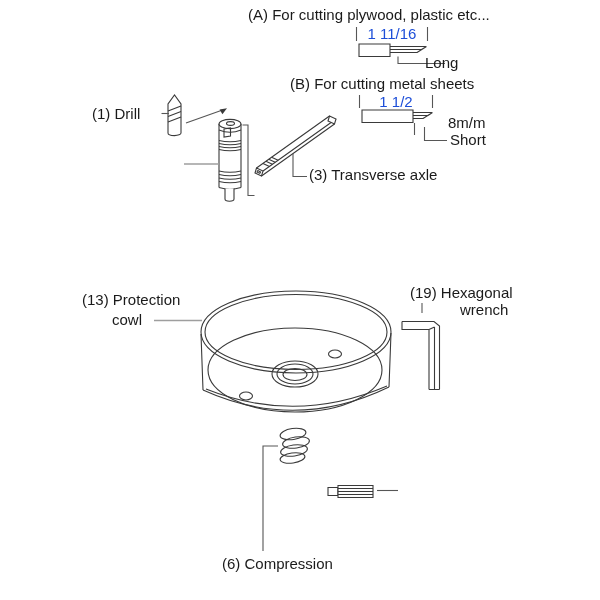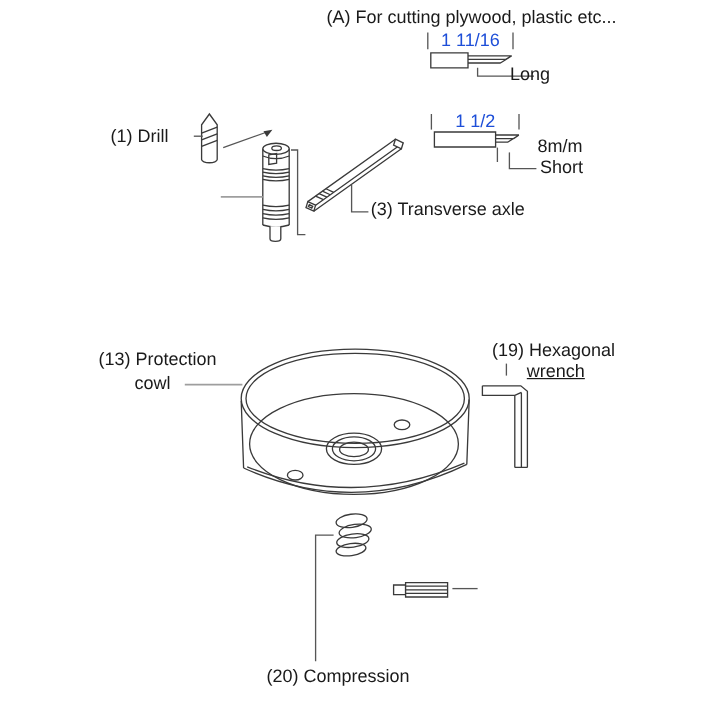--- a/index.html
+++ b/index.html
@@ -107,34 +107,35 @@
     </g>
 
     <g>
       <rect class="stroke wfill" x="328" y="487.5" width="10" height="8"></rect>
       <rect class="stroke wfill" x="338" y="485.5" width="35" height="12"></rect>
       <path class="stroke" d="M338,488.5 H373 M338,491.5 H373 M338,494.5 H373"></path>
       <line class="dark-leader" x1="377" y1="490.5" x2="398" y2="490.5"></line>
     </g>
   </svg>
 
-  <div class="lbl" style="left:248px;top:7px;margin-left:24px;">(A) For cutting plywood, plastic etc...</div>
+  <div class="lbl" style="left:248px;top:7px;">(A) For cutting plywood, plastic etc...</div>
   <div class="dim" style="left:356px;top:26px;width:72px;">1 11/16</div>
   <div class="lbl" style="left:425px;top:55px;">Long</div>
 
+  <div class="lbl" style="left:290px;top:76px;">(B) For cutting metal sheets</div>
   <div class="dim" style="left:359px;top:94px;width:74px;">1 1/2</div>
   <div class="lbl" style="left:448px;top:115px;">8m/m</div>
   <div class="lbl" style="left:450px;top:132px;">Short</div>
 
   <div class="lbl" style="left:92px;top:106px;">(1) Drill</div>
   <div class="lbl" style="left:309px;top:167px;">(3) Transverse axle</div>
 
   <div class="lbl" style="left:82px;top:292px;">(13) Protection</div>
   <div class="lbl" style="left:112px;top:312px;">cowl</div>
 
   <div class="lbl" style="left:410px;top:285px;">(19) Hexagonal</div>
-  <div class="lbl" style="left:439px;top:302px;text-decoration:underline;">wrench</div>
+  <div class="lbl" style="left:460px;top:302px;">wrench</div>
 
 
-  <div class="lbl" style="left:222px;top:556px;">(20) Compression</div>
+  <div class="lbl" style="left:222px;top:556px;">(6) Compression</div>
   <div class="lbl" style="left:257px;top:578px;margin-top:47px;">spring</div>
 
 </div>
 
 </body></html>

